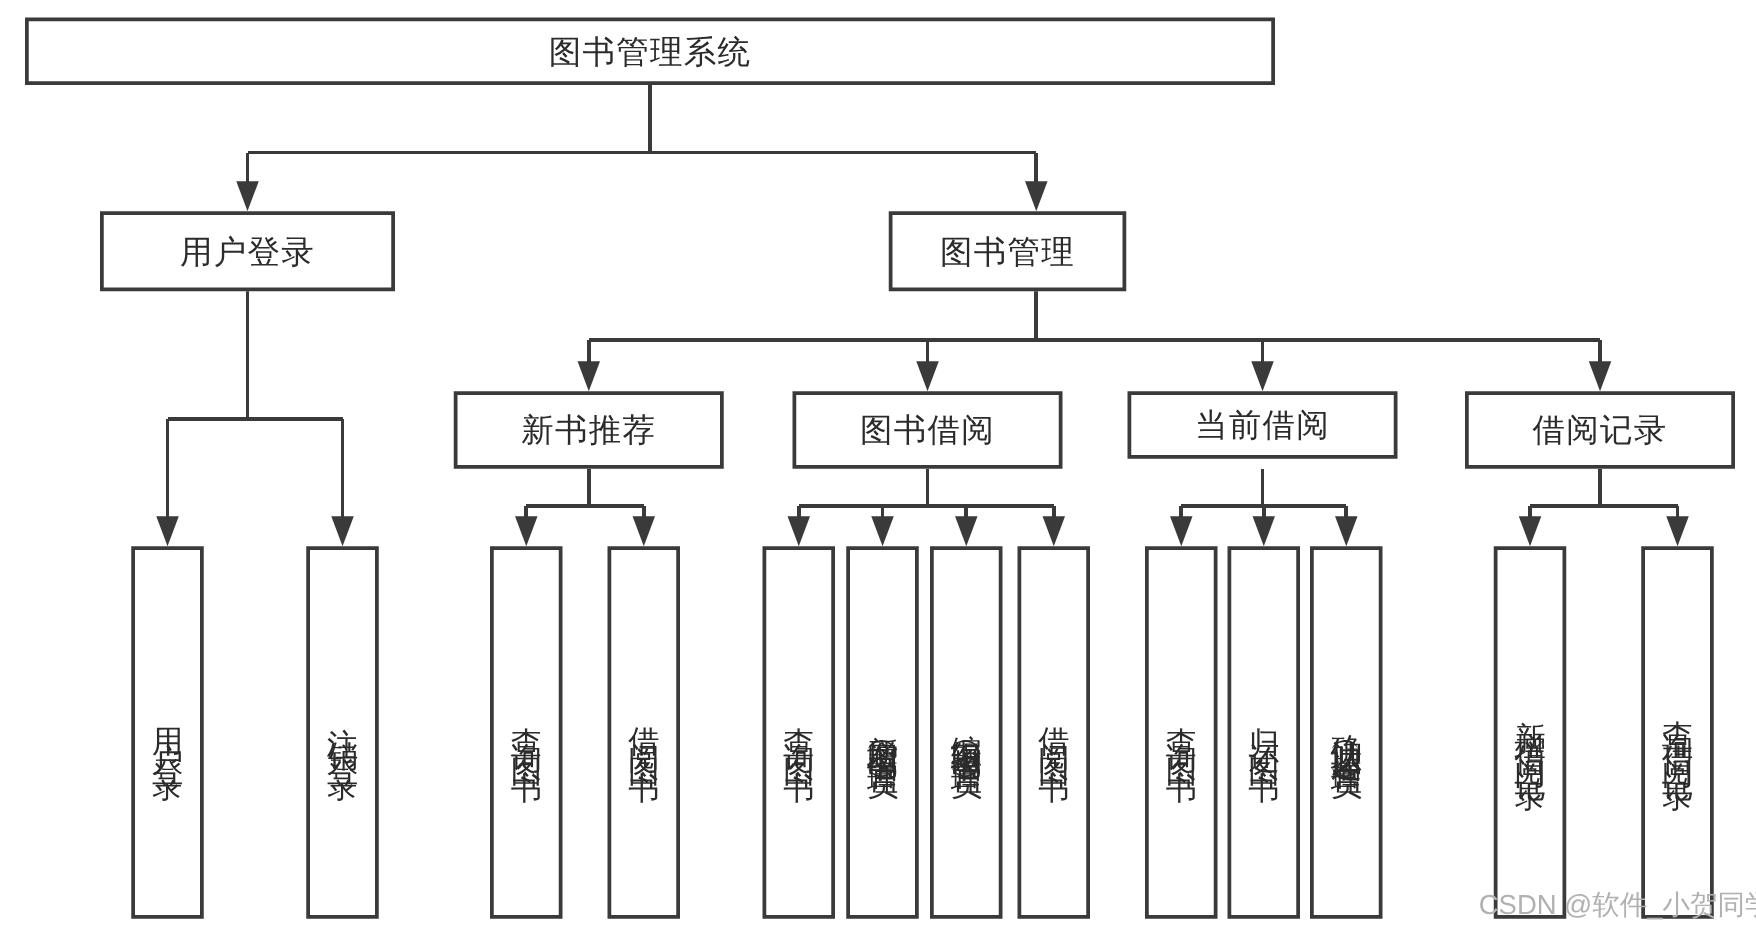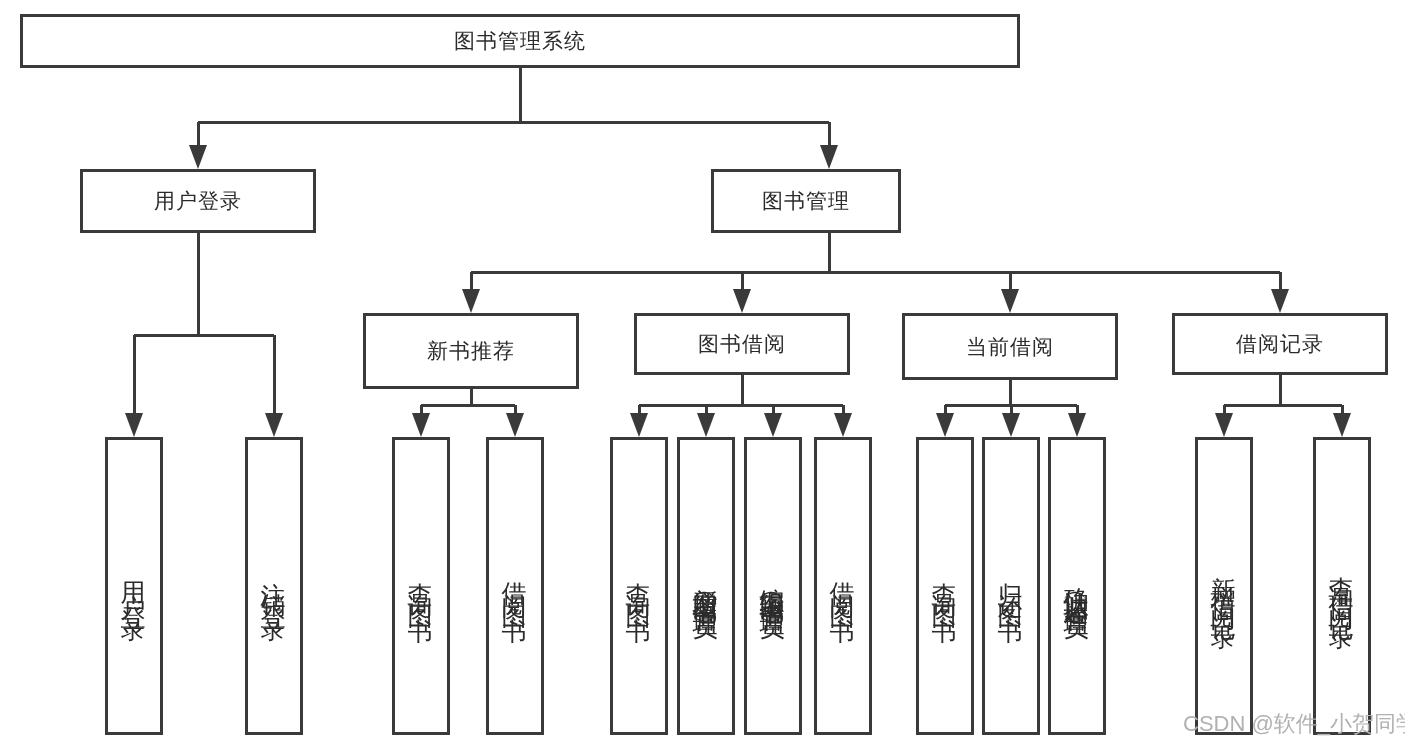--- a/index.html
+++ b/index.html
@@ -38,21 +38,21 @@
     position: absolute;
     background: #fff;
     border: 3px solid var(--line);
     display: flex;
     align-items: center;
     justify-content: center;
     z-index: 2;
   }
   .node .lbl {
     color: var(--text);
-    font-size: 21px;
+    font-size: 26px;
     letter-spacing: 1px;
     white-space: nowrap;
   }
 
   .leaf {
     width: 58px;
     height: 298px;
     top: 437px;
   }
   .leaf .lbl {
@@ -158,27 +158,27 @@
     <span class="lbl">图书管理系统</span>
   </div>
 
   <div class="node" style="left:80px; top:169px; width:236px; height:64px;">
     <span class="lbl">用户登录</span>
   </div>
   <div class="node" style="left:711px; top:169px; width:190px; height:64px;">
     <span class="lbl">图书管理</span>
   </div>
 
-  <div class="node" style="left:363px; top:313px; width:216px; height:76px;">
+  <div class="node" style="left:363px; top:313px; width:216px; height:62px;">
     <span class="lbl">新书推荐</span>
   </div>
   <div class="node" style="left:634px; top:313px; width:216px; height:62px;">
     <span class="lbl">图书借阅</span>
   </div>
-  <div class="node" style="left:902px; top:313px; width:216px; height:67px;">
+  <div class="node" style="left:902px; top:313px; width:216px; height:54px;">
     <span class="lbl">当前借阅</span>
   </div>
   <div class="node" style="left:1172px; top:313px; width:216px; height:62px;">
     <span class="lbl">借阅记录</span>
   </div>
 
   <div class="node leaf" style="left:105px;">
     <span class="lbl">用户登录</span>
   </div>
   <div class="node leaf" style="left:245px;">

